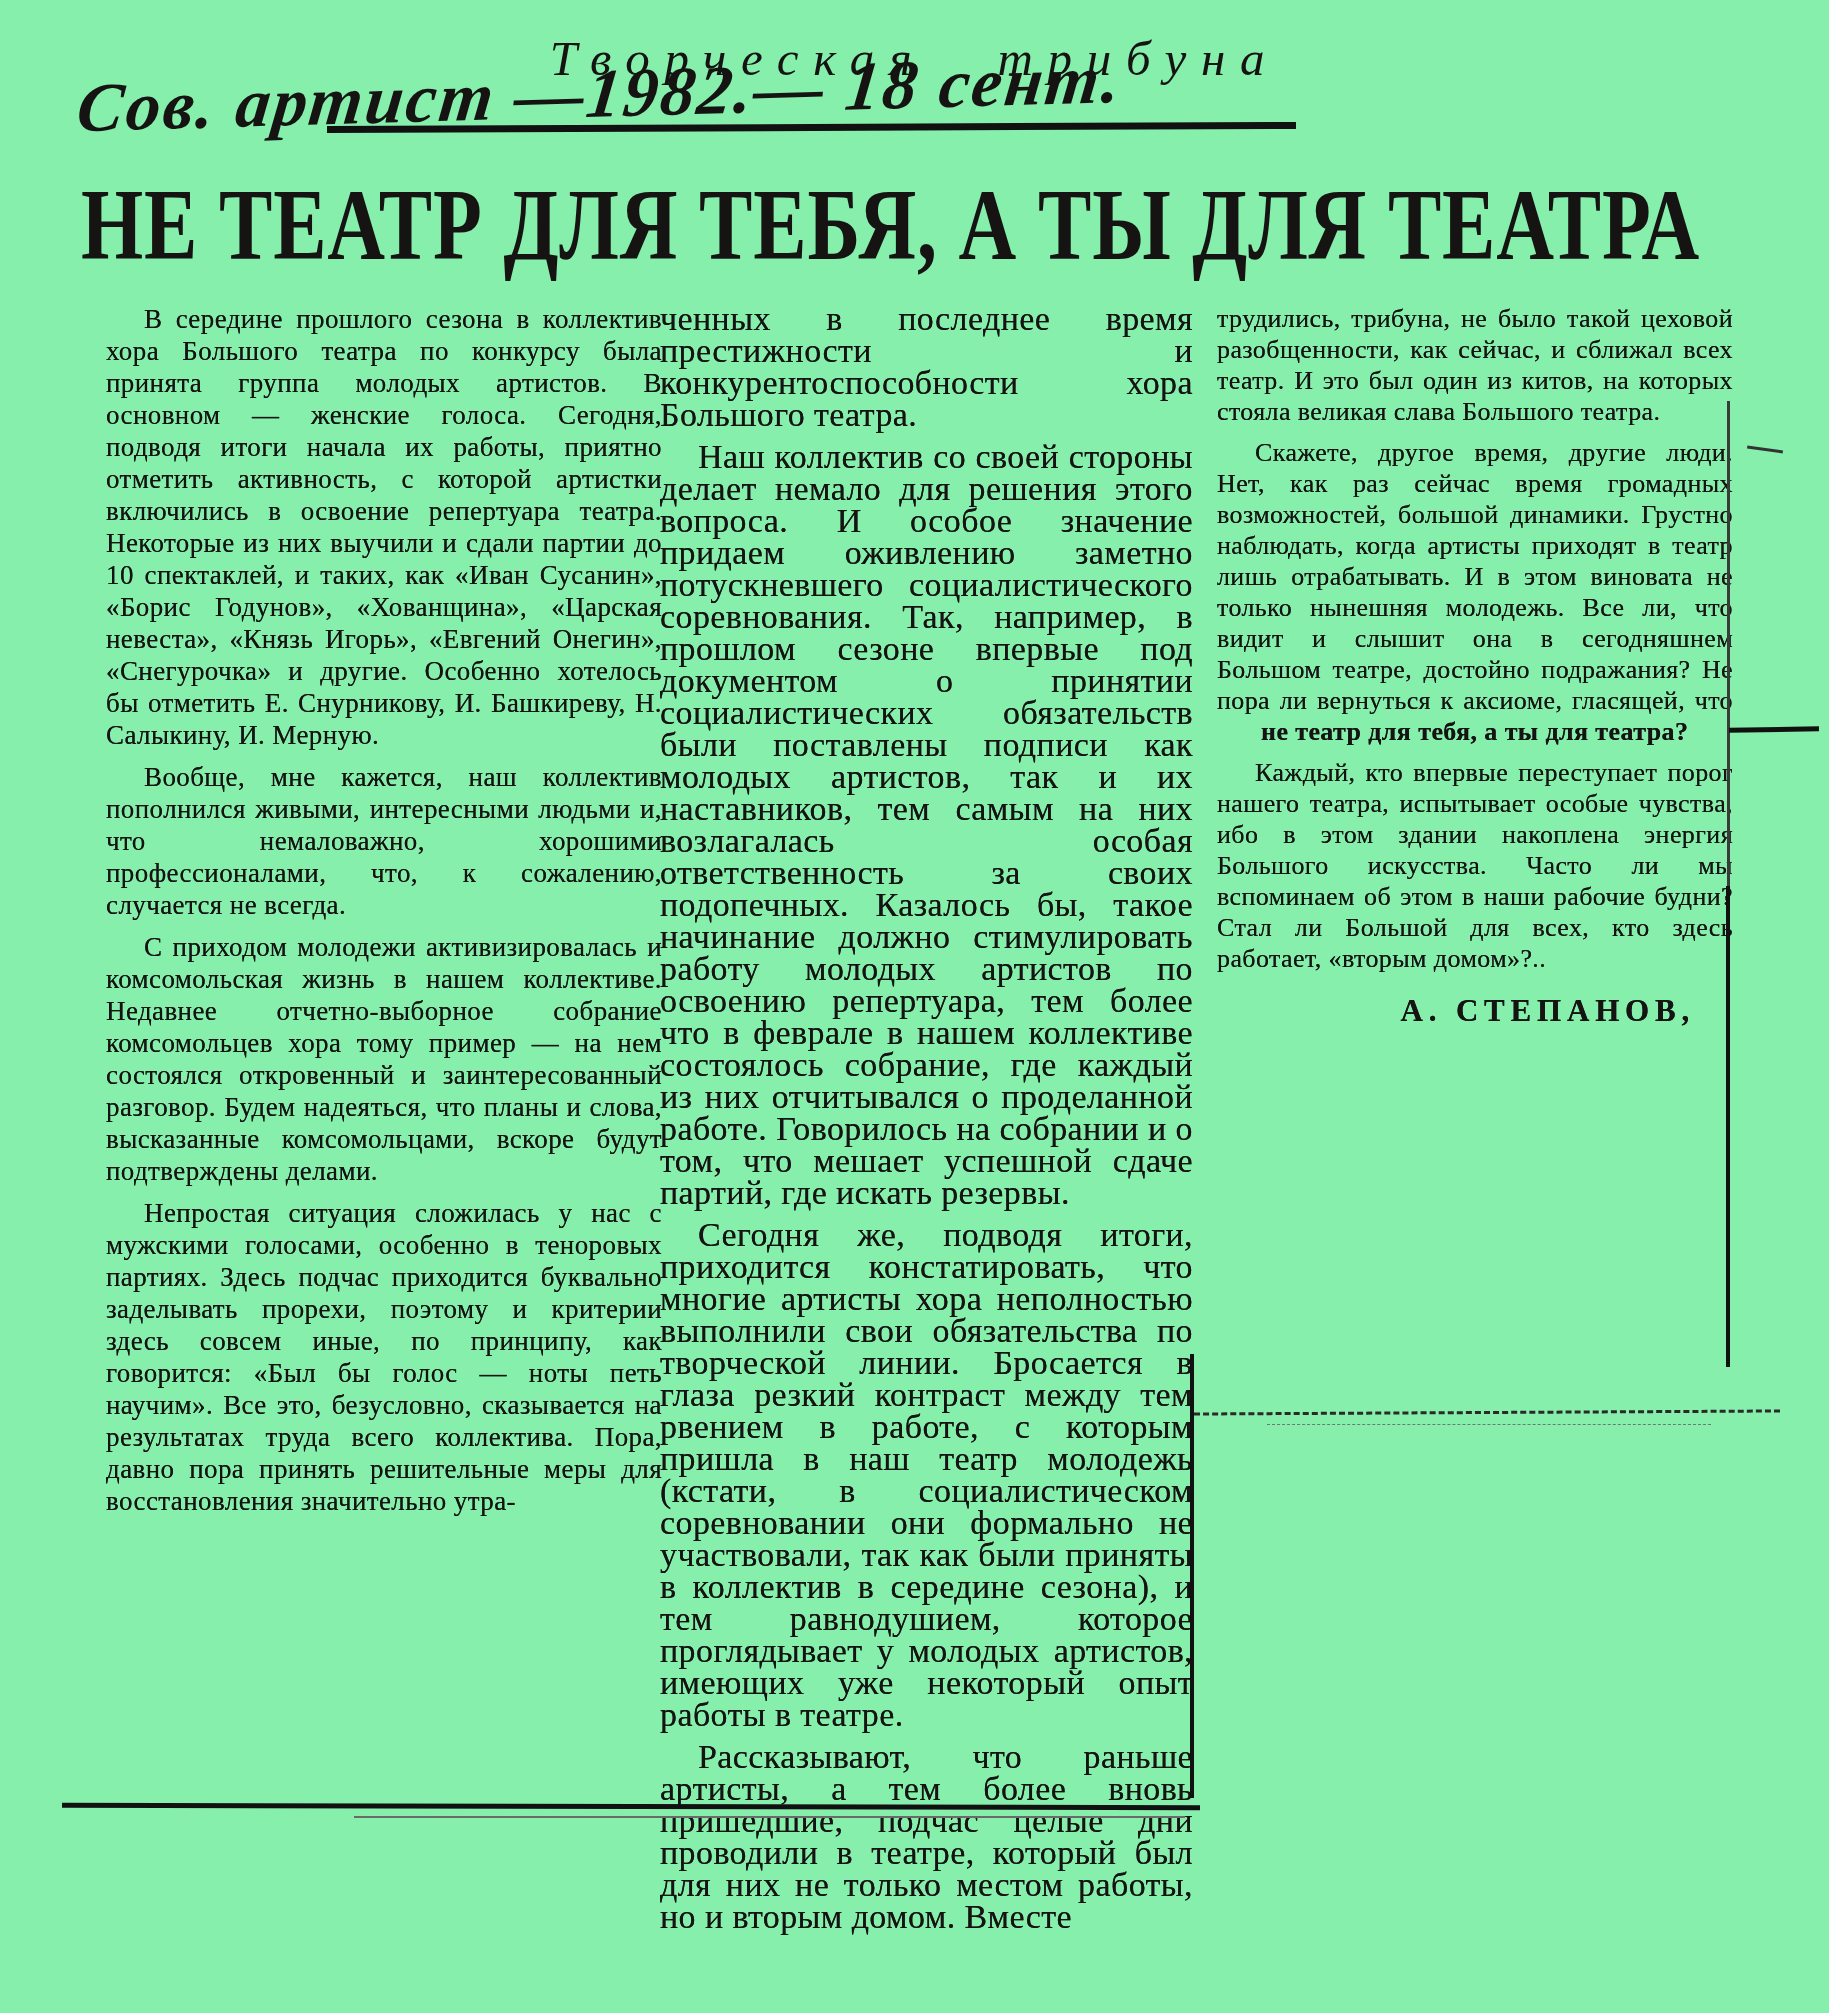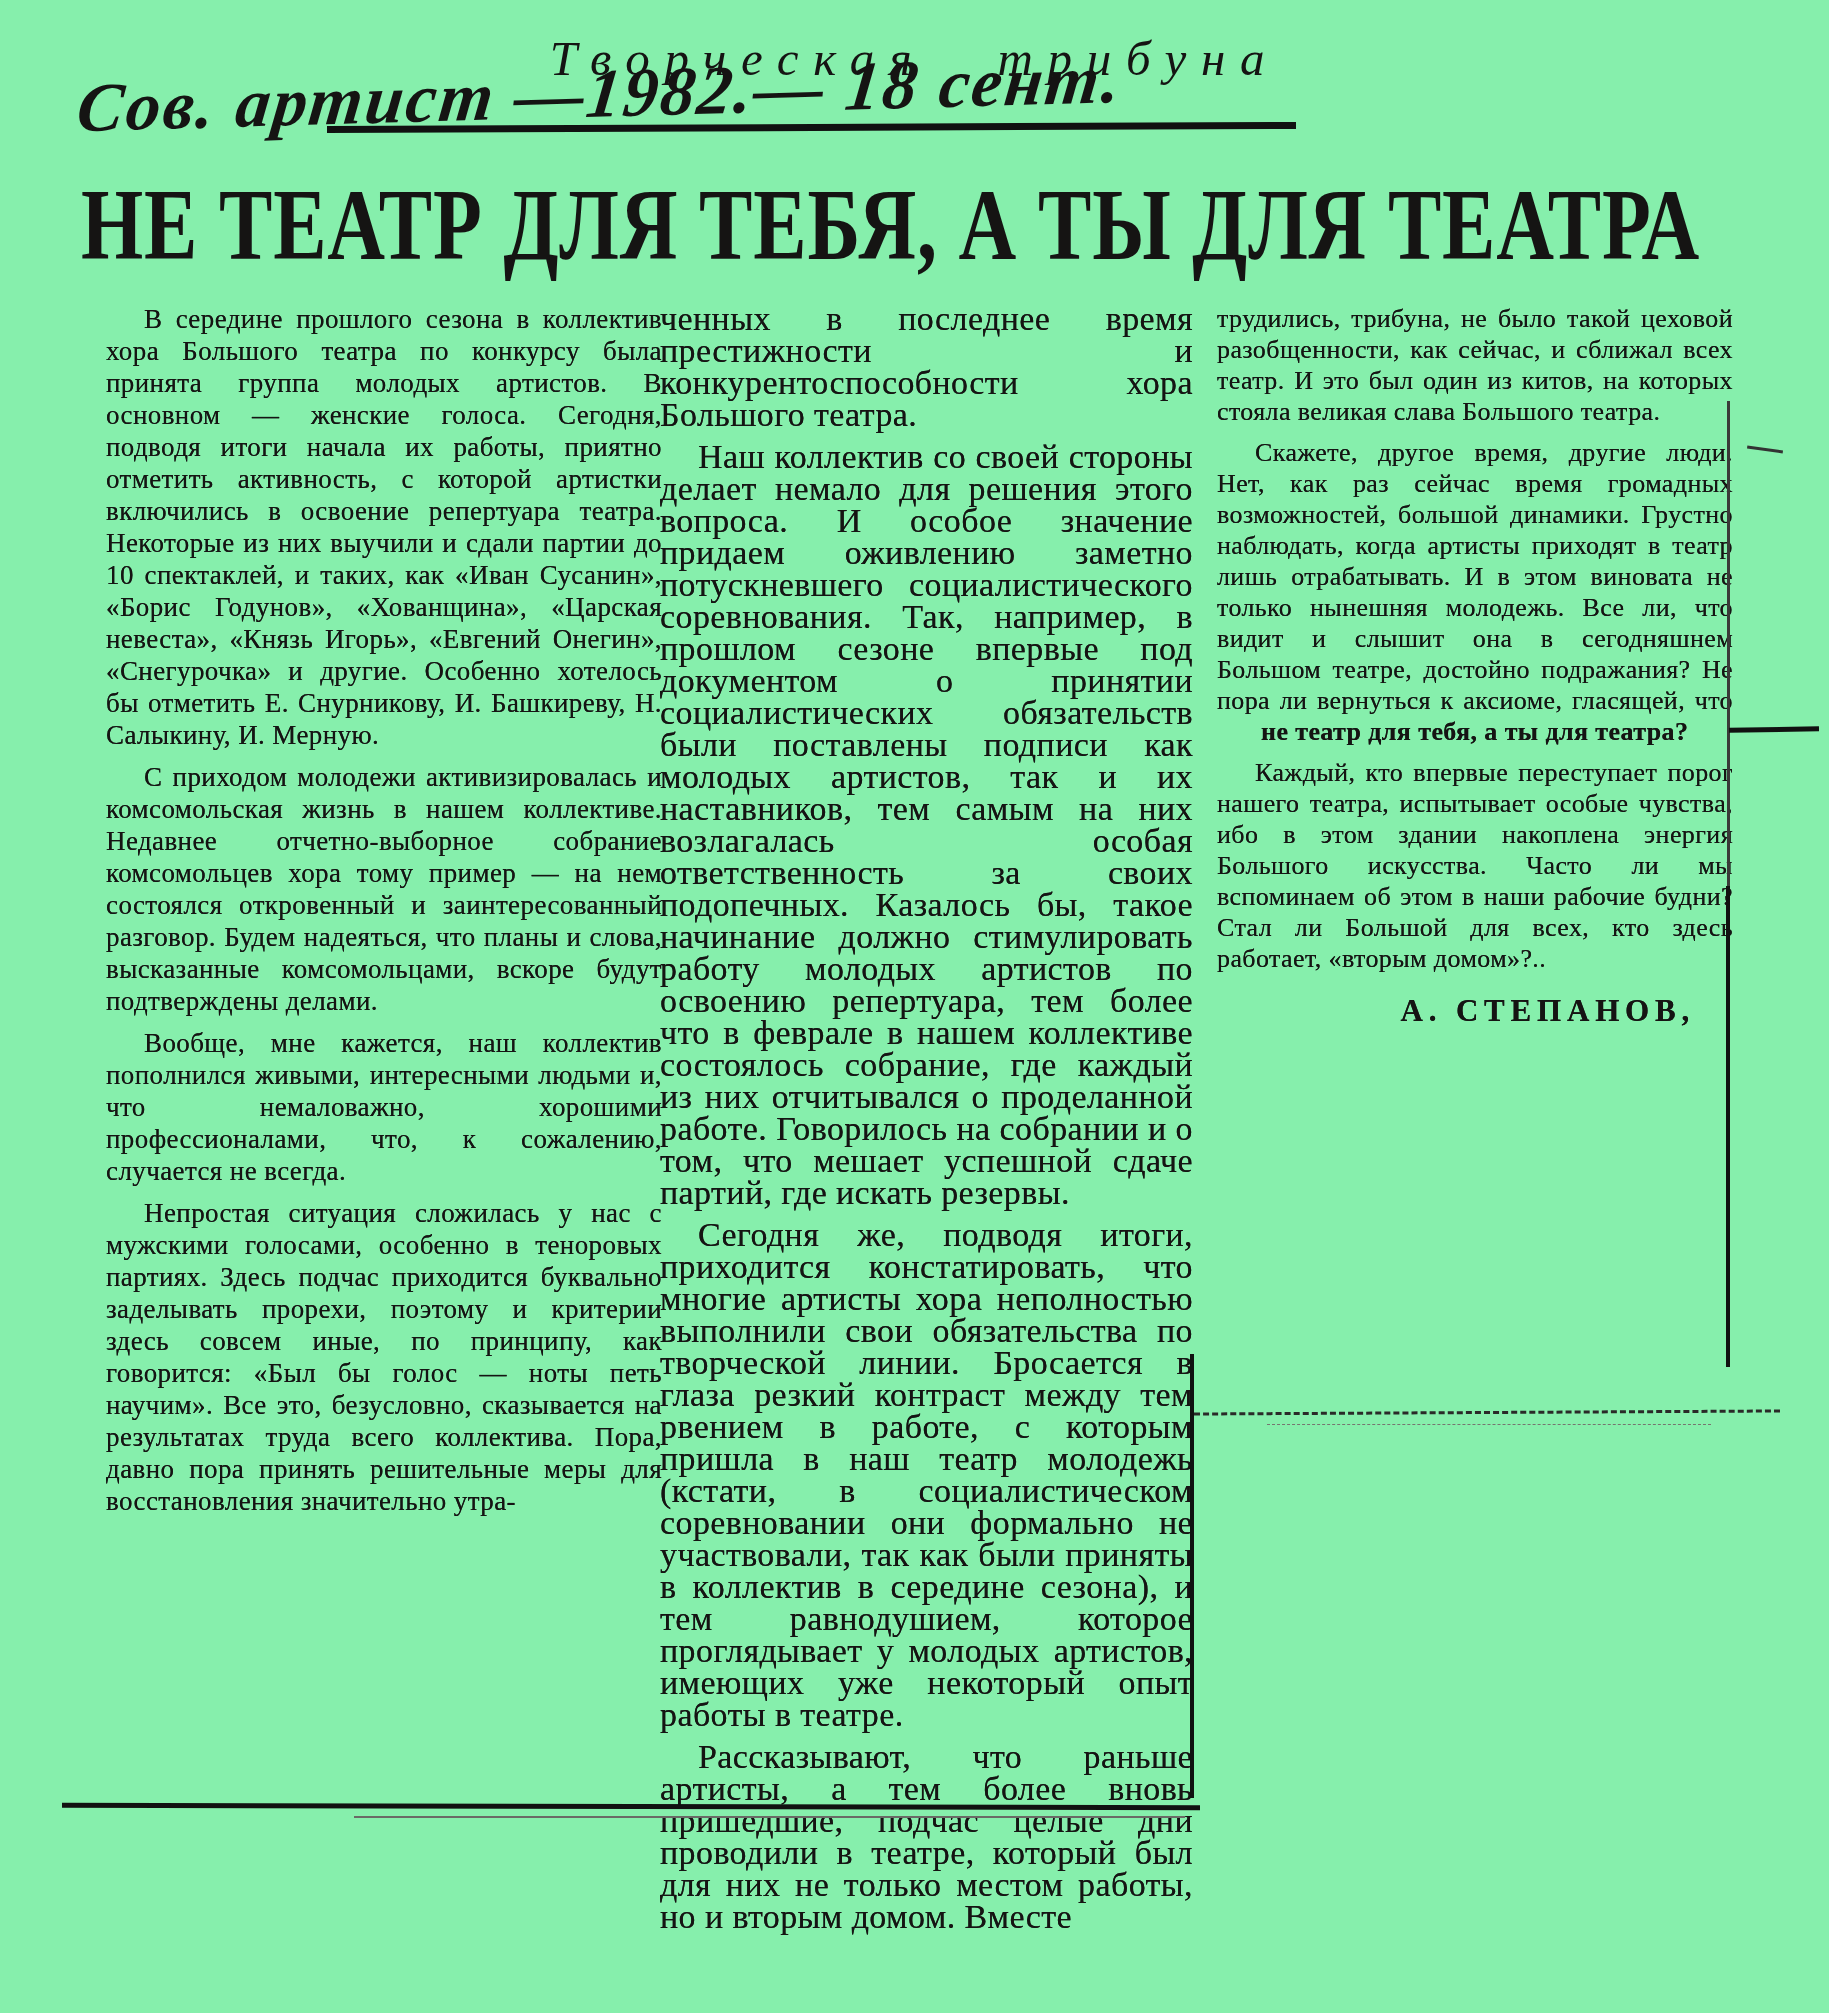--- a/index.html
+++ b/index.html
@@ -93,22 +93,22 @@
   <div class="rubric">Творческая трибуна</div>
 
   <div class="rubric-underline rule"></div>
 
   <div class="handwriting">Сов. артист —1982.— 18 сент.</div>
 
   <h1 class="headline">НЕ ТЕАТР ДЛЯ ТЕБЯ, А ТЫ ДЛЯ ТЕАТРА</h1>
 
   <div class="column" id="col1">
       <p><span>В середине прошлого сезона в коллектив хора Большого театра по конкурсу была принята группа молодых артистов. В основном — женские голоса. Сегодня, подводя итоги начала их работы, приятно отметить активность, с которой артистки включились в освоение репертуара театра. Некоторые из них выучили и сдали партии до 10 спектаклей, и таких, как «Иван Сусанин», «Борис Годунов», «Хованщина», «Царская невеста», «Князь Игорь», «Евгений Онегин», «Снегурочка» и другие. Особенно хотелось бы отметить Е. Снурникову, И. Башкиреву, Н. Салыкину, И. Мерную.</span></p>
+      <p><span>Вообще, мне кажется, наш коллектив пополнился живыми, интересными людьми и, что немаловажно, хорошими профессионалами, что, к сожалению, случается не всегда.</span></p>
       <p><span>С приходом молодежи активизировалась и комсомольская жизнь в нашем коллективе. Недавнее отчетно-выборное собрание комсомольцев хора тому пример — на нем состоялся откровенный и заинтересованный разговор. Будем надеяться, что планы и слова, высказанные комсомольцами, вскоре будут подтверждены делами.</span></p>
-      <p><span>Вообще, мне кажется, наш коллектив пополнился живыми, интересными людьми и, что немаловажно, хорошими профессионалами, что, к сожалению, случается не всегда.</span></p>
       <p><span>Непростая ситуация сложилась у нас с мужскими голосами, особенно в теноровых партиях. Здесь подчас приходится буквально заделывать прорехи, поэтому и критерии здесь совсем иные, по принципу, как говорится: «Был бы голос — ноты петь научим». Все это, безусловно, сказывается на результатах труда всего коллектива. Пора, давно пора принять решительные меры для восстановления значительно утра-</span></p>
     </div>
 
   <div class="column" id="col2">
       <p class="no-indent"><span>ченных в последнее время престижности и конкурентоспособности хора Большого театра.</span></p>
       <p><span>Наш коллектив со своей стороны делает немало для решения этого вопроса. И особое значение придаем оживлению заметно потускневшего социалистического соревнования. Так, например, в прошлом сезоне впервые под документом о принятии социалистических обязательств были поставлены подписи как молодых артистов, так и их наставников, тем самым на них возлагалась особая ответственность за своих подопечных. Казалось бы, такое начинание должно стимулировать работу молодых артистов по освоению репертуара, тем более что в феврале в нашем коллективе состоялось собрание, где каждый из них отчитывался о проделанной работе. Говорилось на собрании и о том, что мешает успешной сдаче партий, где искать резервы.</span></p>
       <p><span>Сегодня же, подводя итоги, приходится констатировать, что многие артисты хора неполностью выполнили свои обязательства по творческой линии. Бросается в глаза резкий контраст между тем рвением в работе, с которым пришла в наш театр молодежь (кстати, в социалистическом соревновании они формально не участвовали, так как были приняты в коллектив в середине сезона), и тем равнодушием, которое проглядывает у молодых артистов, имеющих уже некоторый опыт работы в театре.</span></p>
       <p><span>Рассказывают, что раньше артисты, а тем более вновь пришедшие, подчас целые дни проводили в театре, который был для них не только местом работы, но и вторым домом. Вместе</span></p>
     </div>
 

